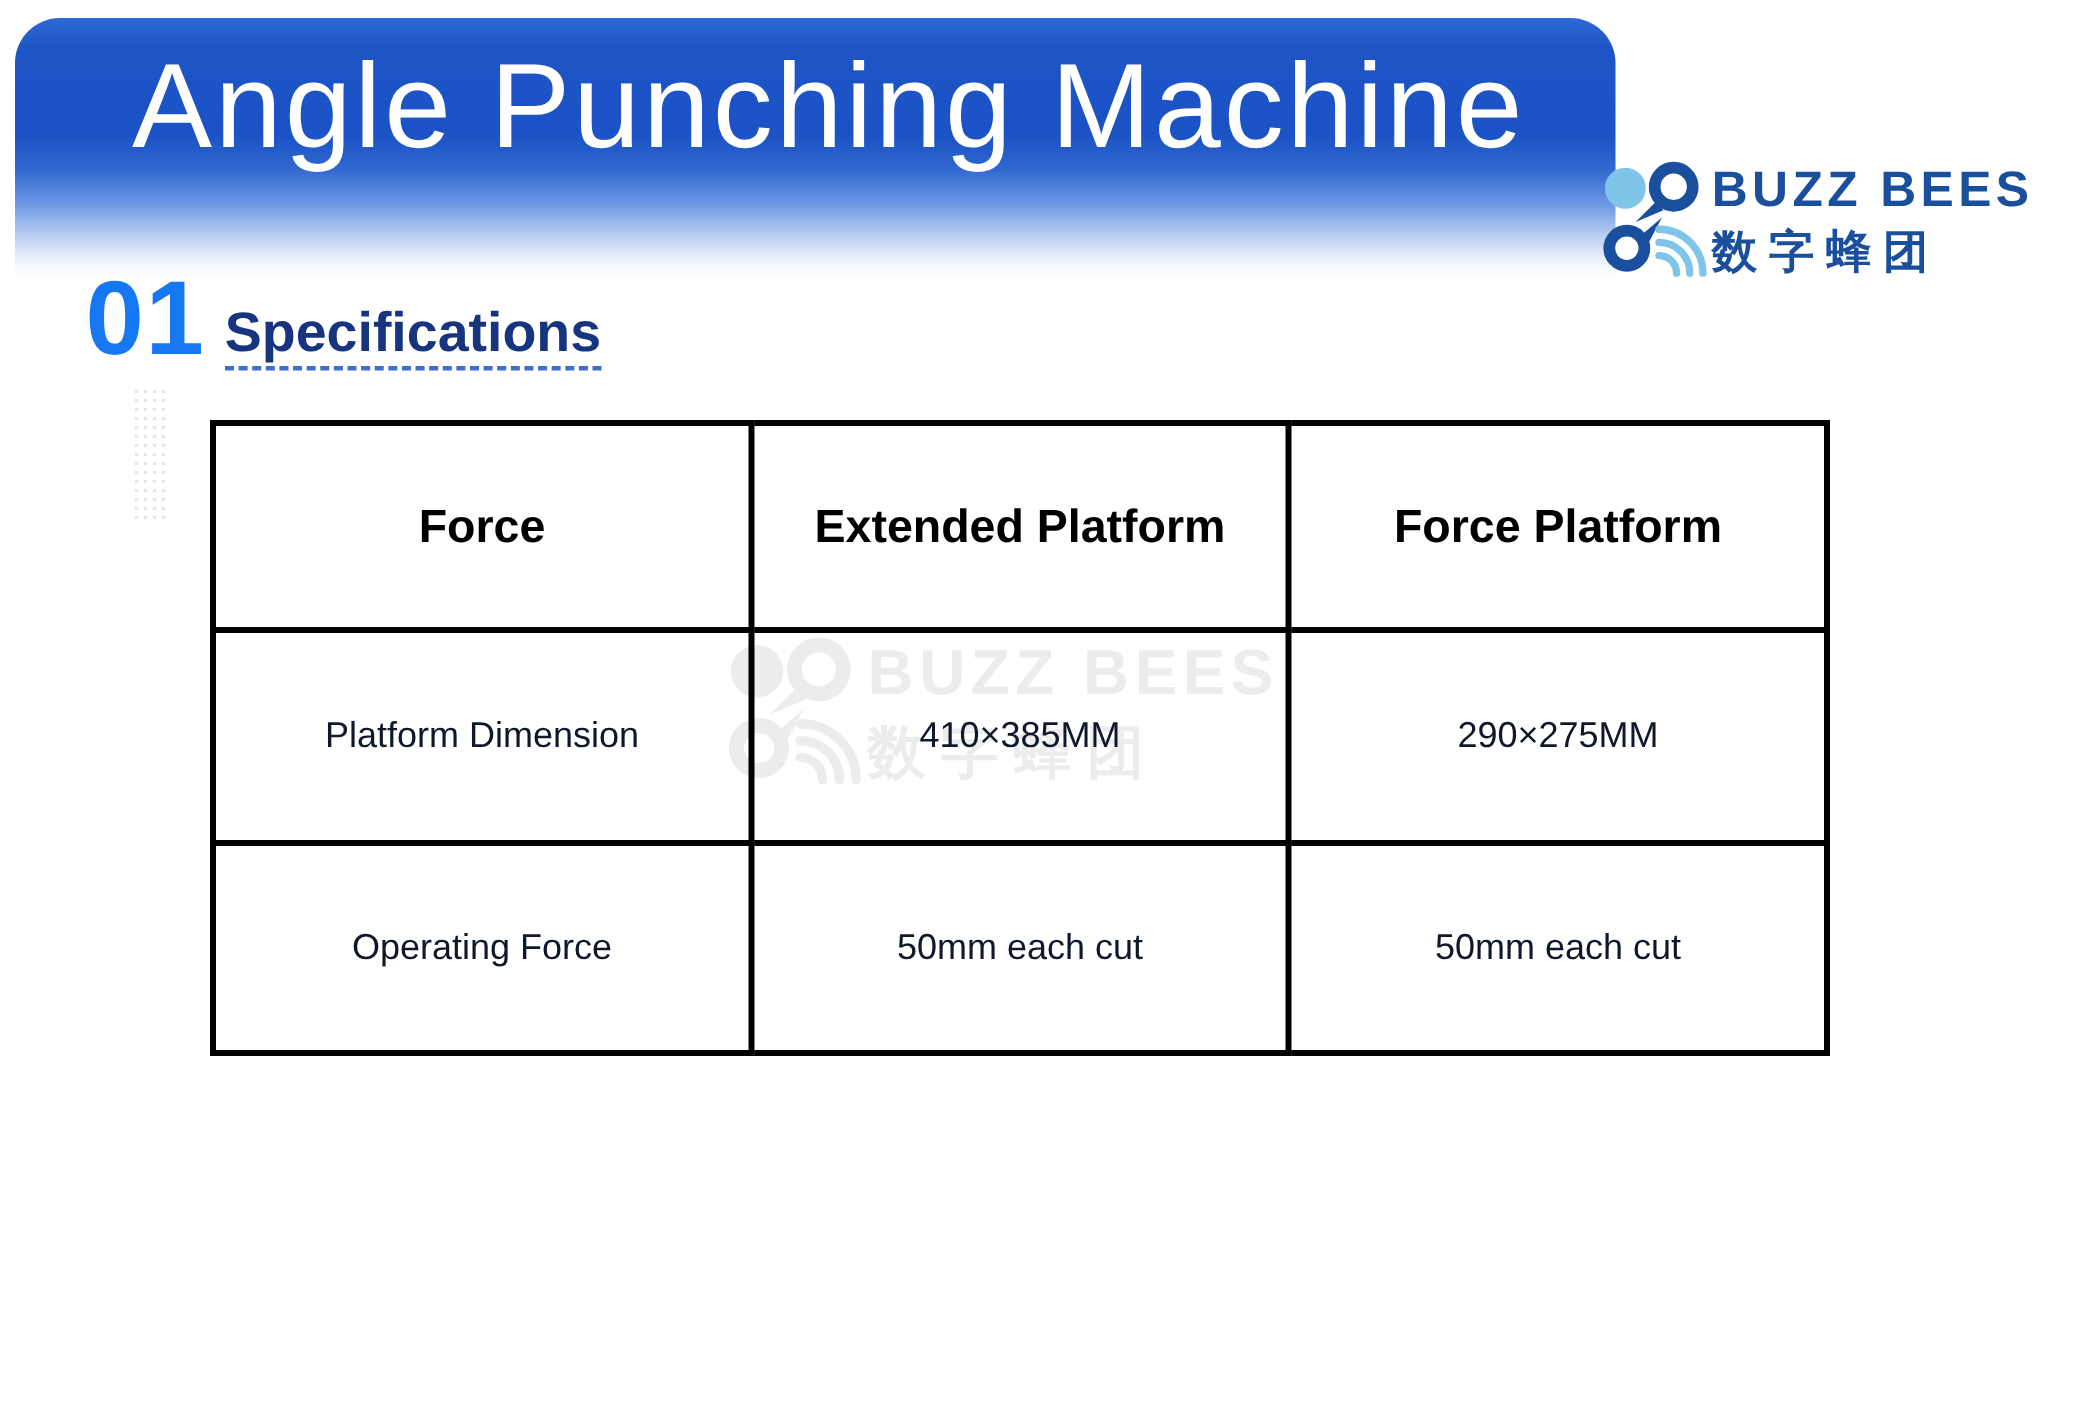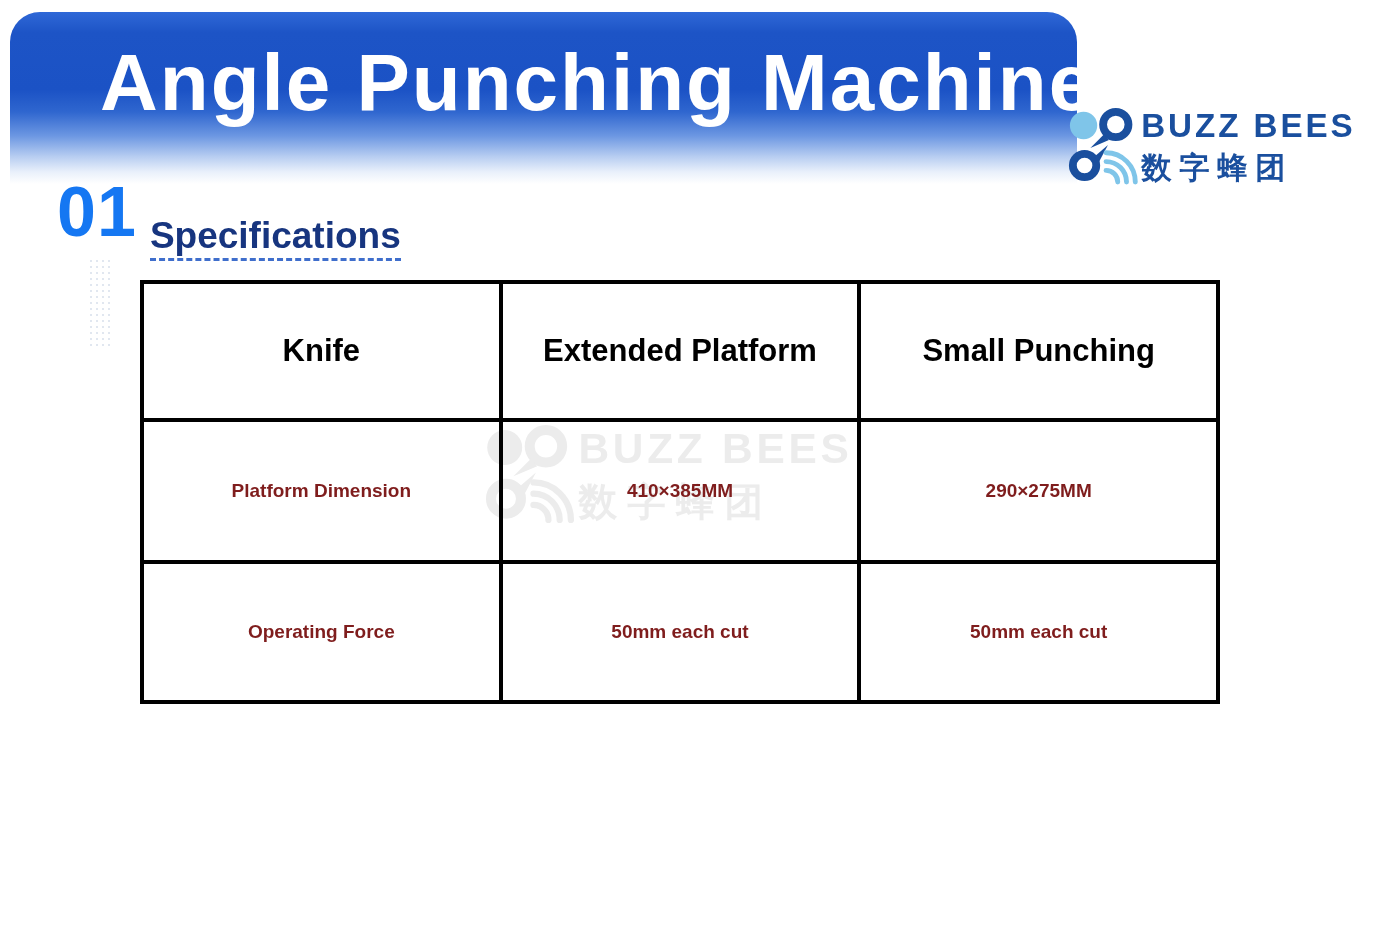--- a/index.html
+++ b/index.html
@@ -16,37 +16,37 @@
   .banner {
     position: absolute; left: 10px; top: 12px;
     width: 1067px; height: 172px;
     border-radius: 30px 30px 0 0;
     background: linear-gradient(180deg,
       #2f68d7 0%, #1d54c6 12%, #1b52c5 45%, #2f66cf 58%,
       #6c97e2 72%, #b7cdf1 84%, #e9f0fb 93%, #ffffff 100%);
     z-index: 1;
   }
   .banner-title {
-    margin: 12px; padding: 19px 0 0 78px;
-    font-size: 80px; font-weight: bold; line-height: 1;
+    margin: 0; padding: 19px 0 0 78px;
+    font-size: 80px; font-weight: normal; line-height: 1;
     color: #ffffff; letter-spacing: 2px;
     white-space: nowrap;
   }
 
   
   .logo { position: absolute; left: 1068px; top: 104px; z-index: 2; }
 
   
   .section { position: absolute; left: 57px; top: 180px; display: flex; align-items: flex-start; z-index: 2; }
   .section-number {
     font-size: 70px; font-weight: bold; line-height: 0.92;
     color: #1577f2; letter-spacing: 1px;
   }
   .section-title {
-    margin-left: 13px; margin-top: 37px;
+    margin-left: 13px; margin-top: 23px;
     font-size: 37px; font-weight: bold; line-height: 1;
     color: #17357f;
     padding-bottom: 4px;
     border-bottom: 3px dashed #3f6ecc;
   }
 
   
   .dots {
     position: absolute; left: 88px; top: 258px;
     width: 22px; height: 92px;
@@ -67,24 +67,23 @@
     position: absolute; left: 140px; top: 280px;
     width: 1080px;
     border-collapse: collapse; table-layout: fixed;
     background: transparent;
     z-index: 3;
   }
   .spec-table td, .spec-table th {
     border: 4px solid #000000;
     text-align: center; vertical-align: middle;
     padding: 0 40px;
-    font-size: 19px; color: #7f1d1d;
+    font-size: 24px; color: #0f172a;
     line-height: 1.45;
     background: transparent;
-    font-weight: bold;
   }
   .spec-table th { font-size: 31px; font-weight: bold; color: #000000; }
   .row-head   { height: 138px; }
   .row-dim    { height: 142px; }
   .row-thick  { height: 140px; }
   .row-tools  { height: 185px; }
   .row-force  { height: 140px; }
 </style>
 </head>
 <body>
@@ -125,23 +124,23 @@
     <path d="M38 68 A12 12 0 0 1 50 80" stroke="#ececec" stroke-width="5" fill="none" stroke-linecap="round"></path>
     <path d="M38 59 A21 21 0 0 1 59 80" stroke="#ececec" stroke-width="5" fill="none" stroke-linecap="round"></path>
     <path d="M38 50 A30 30 0 0 1 68 80" stroke="#ececec" stroke-width="5" fill="none" stroke-linecap="round"></path>
     <text x="74" y="76" font-size="31" font-weight="bold" fill="#ececec" letter-spacing="8" font-family="DejaVu Sans, sans-serif">数字蜂团</text>
   </svg>
 </div>
 
 <table class="spec-table">
   <tbody>
       <tr class="row-head">
-    <th>Knife</th>
+    <th>Force</th>
     <th>Extended Platform</th>
-    <th>Small Punching</th>
+    <th>Force Platform</th>
   </tr>
   <tr class="row-dim">
     <td>Platform Dimension</td>
     <td>410×385MM</td>
     <td>290×275MM</td>
   </tr>
   <tr class="row-force">
     <td>Operating Force</td>
     <td>50mm each cut</td>
     <td>50mm each cut</td>

